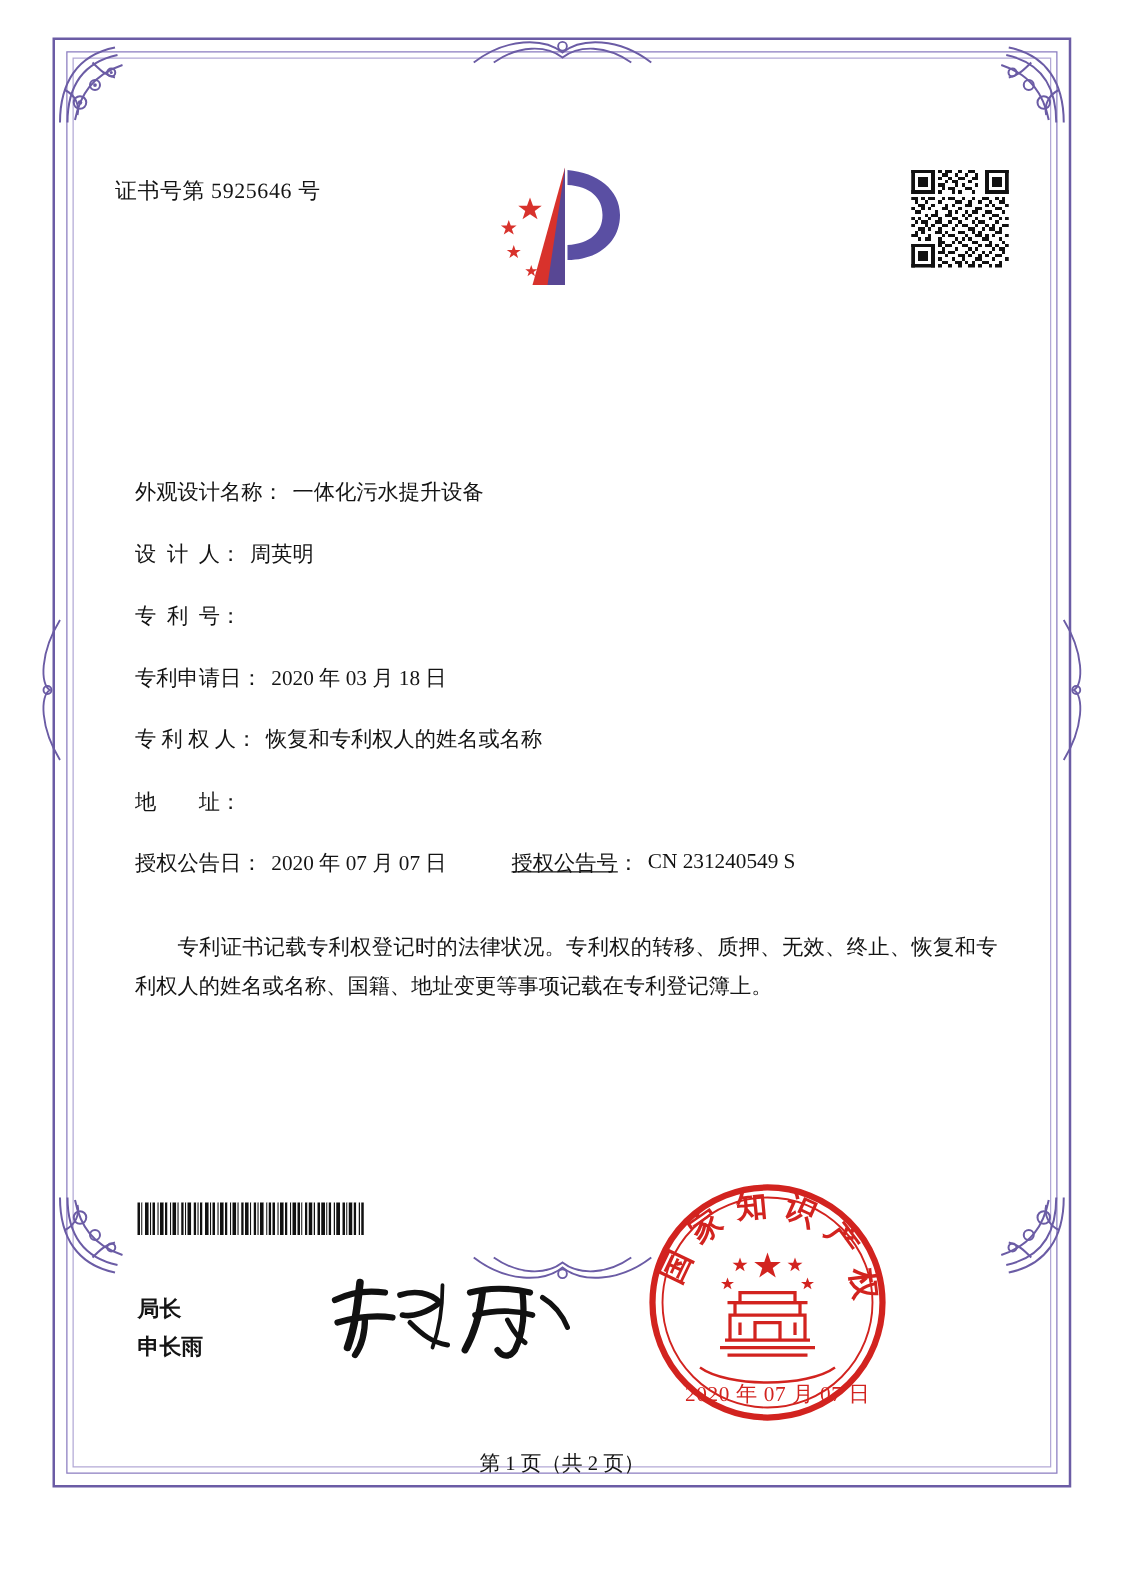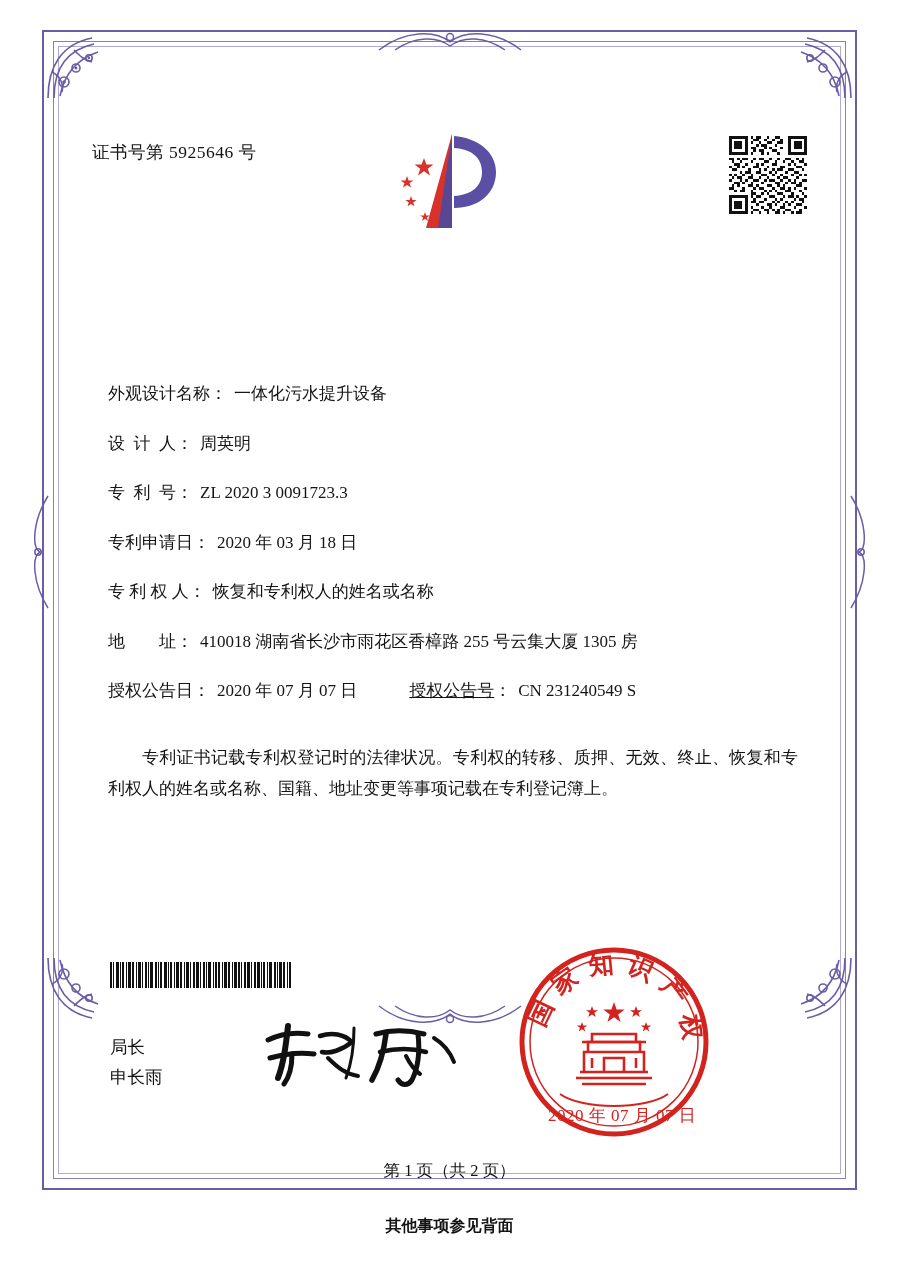--- a/index.html
+++ b/index.html
@@ -119,21 +119,21 @@
 
   
   .fields {
     position: absolute;
     left: 108px;
     top: 382px;
     width: 690px;
   }
   .field-row {
     display: flex;
-    align-items: center;
+    align-items: flex-start;
     margin-bottom: 26.5px;
     font-size: 17px;
     color: #141414;
   }
   .field-label {
     white-space: pre;
     flex: 0 0 auto;
   }
   .field-colon { margin: 0 2px 0 0; }
   .field-value {
@@ -185,21 +185,21 @@
   }
 
   
   .sig-labels {
     position: absolute;
     left: 110px;
     top: 1032px;
     font-size: 17.5px;
     line-height: 30px;
     color: #141414;
-    font-weight: 400;
+    font-weight: 700;
   }
   .signature {
     position: absolute;
     left: 258px;
     top: 1018px;
     width: 210px;
     height: 72px;
     color: #111;
   }
   .signature svg { display:block; width:100%; height:100%; }
@@ -581,36 +581,34 @@
       <span class="field-value">一体化污水提升设备</span>
     </div>
     <div class="field-row">
       <span class="field-label">设  计  人</span>
       <span class="field-colon">：</span>
       <span class="field-value">周英明</span>
     </div>
     <div class="field-row">
       <span class="field-label">专  利  号</span>
       <span class="field-colon">：</span>
-      <span class="field-value">ZL 2020 3 0091723.3</span>
     </div>
     <div class="field-row">
       <span class="field-label">专利申请日</span>
       <span class="field-colon">：</span>
       <span class="field-value">2020 年 03 月 18 日</span>
     </div>
     <div class="field-row">
       <span class="field-label">专 利 权 人</span>
       <span class="field-colon">：</span>
       <span class="field-value">恢复和专利权人的姓名或名称</span>
     </div>
     <div class="field-row">
       <span class="field-label">地        址</span>
       <span class="field-colon">：</span>
-      <span class="field-value">410018 湖南省长沙市雨花区香樟路 255 号云集大厦 1305 房</span>
     </div>
     <div class="field-row pair">
       <span class="field-label">授权公告日</span>
       <span class="field-colon">：</span>
       <span class="field-value">2020 年 07 月 07 日</span>
       <span class="field-label2">授权公告号</span>
       <span class="field-colon">：</span>
       <span class="field-value2">CN 231240549 S</span>
     </div>
   </div>
@@ -792,15 +790,14 @@
         <polygon points="130,78 131.3,81.6 135.2,81.6 132.1,83.8 133.2,87.4 130,85.2 126.8,87.4 127.9,83.8 124.8,81.6 128.7,81.6"></polygon>
       </g>
       <g stroke="#d2231f" stroke-width="2" fill="none">
         <path d="M44 150 C66 166 130 166 152 150"></path>
       </g>
     </svg>
   </div>
   <div class="seal-date">2020 年 07 月 07 日</div>
 
   <div class="page-num">第 1 页（共 2 页）</div>
-  <div class="footnote">其他事项参见背面</div>
 
 </div>
 
 </body></html>

